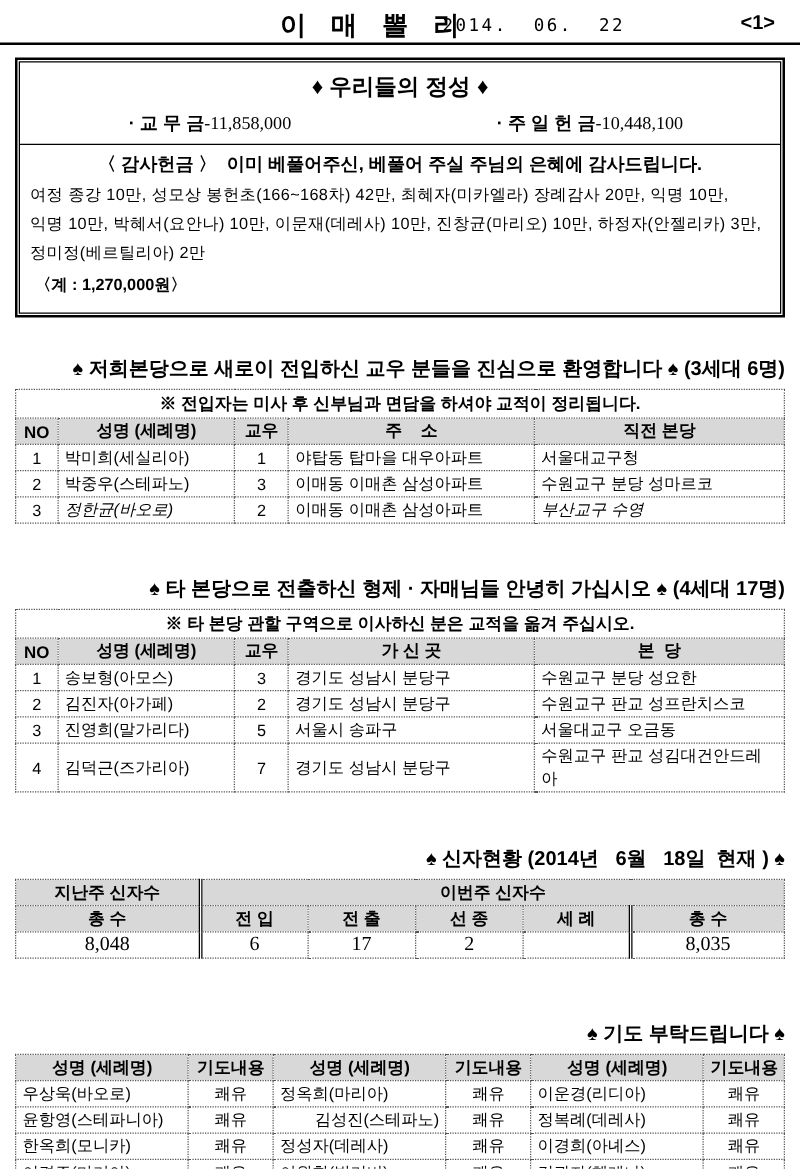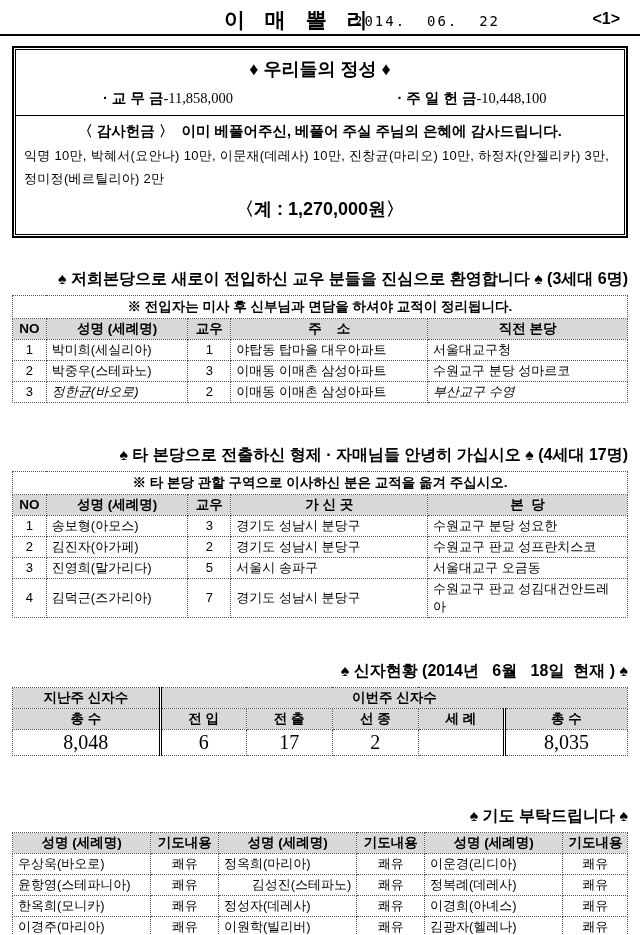--- a/index.html
+++ b/index.html
@@ -30,38 +30,38 @@
   .box { margin-top: 10px; border: 2px solid #000; padding: 1px; }
   .box-inner { border: 1px solid #000; }
   .box-title { text-align: center; font-weight: bold; font-size: 18px; padding: 7px 0 3px; }
   .amounts { display: flex; padding: 5px 0 7px; font-size: 14.5px; }
   .amount { flex: 1; text-align: center; }
   .amount .lbl { font-weight: bold; }
   .amount .val { font-family: "Liberation Serif", serif; font-weight: normal; }
   .thanks { border-top: 1px solid #000; padding: 4px 8px 6px; }
   .thanks-title { font-weight: bold; font-size: 14.5px; text-align: center; padding: 2px 0 4px; }
   .thanks-line { font-size: 13px; line-height: 1.75; letter-spacing: 0.3px; }
-  .thanks-total { text-align: center; font-weight: bold; font-size: 18px; padding: 6px 4px 7px; }
+  .thanks-total { text-align: left; font-weight: bold; font-size: 13px; padding: 6px 4px 7px; }
 
   
   .sec-title { text-align: right; font-weight: bold; font-size: 16px; white-space: pre; }
   .sec-welcome { margin-top: 31px; }
   .sec-farewell { margin-top: 42px; }
   .sec-stats { margin-top: 43px; }
   .sec-prayer { margin-top: 50px; }
 
   table { width: 100%; border-collapse: collapse; margin-top: 5px; table-layout: fixed; }
   td { border: 1px dotted #555; font-size: 13px; height: 20px; padding: 1px 5px; overflow: hidden; }
   tr.hdr td { background: #d8d8d8; font-weight: bold; text-align: center; font-size: 13.5px; white-space: pre; }
   td.note { font-weight: bold; text-align: center; font-size: 13.5px; height: 23px; }
 
   
   .stats-table td { height: 21px; }
   .stats-table td.dbl { border-left: 3px double #000; }
-  .stats-table .num { font-family: "Liberation Serif", serif; font-size: 20px; text-align: center; }
+  .stats-table .num { font-family: "Liberation Serif", serif; font-size: 16px; text-align: center; }
 </style>
 </head>
 <body>
 
 <div class="masthead">
   <span class="mast-title">이 매 뽈 리</span>
   <span class="mast-date pre">2014.  06.  22</span>
   <span class="mast-page">&lt;1&gt;</span>
 </div>
 <div class="header-rule"></div>
@@ -72,20 +72,21 @@
     <div class="amounts">
       <div class="amount">
         <span class="lbl pre">· 교 무 금</span><span class="val">-11,858,000</span>
       </div>
       <div class="amount">
         <span class="lbl pre">· 주 일 헌 금</span><span class="val">-10,448,100</span>
       </div>
     </div>
     <div class="thanks">
       <div class="thanks-title pre">〈 감사헌금 〉  이미 베풀어주신, 베풀어 주실 주님의 은혜에 감사드립니다.</div>
+      <div class="thanks-line">여정 종강 10만, 성모상 봉헌초(166~168차) 42만, 최혜자(미카엘라) 장례감사 20만, 익명 10만,</div>
       <div class="thanks-line">익명 10만, 박혜서(요안나) 10만, 이문재(데레사) 10만, 진창균(마리오) 10만, 하정자(안젤리카) 3만,</div>
       <div class="thanks-line">정미정(베르틸리아) 2만</div>
       <div class="thanks-total">〈계 : 1,270,000원〉</div>
     </div>
   </div>
 </div>
 
 <div class="sec-welcome">
   <div class="sec-title">♠ 저희본당으로 새로이 전입하신 교우 분들을 진심으로 환영합니다 ♠ (3세대 6명)</div>
   <table>

